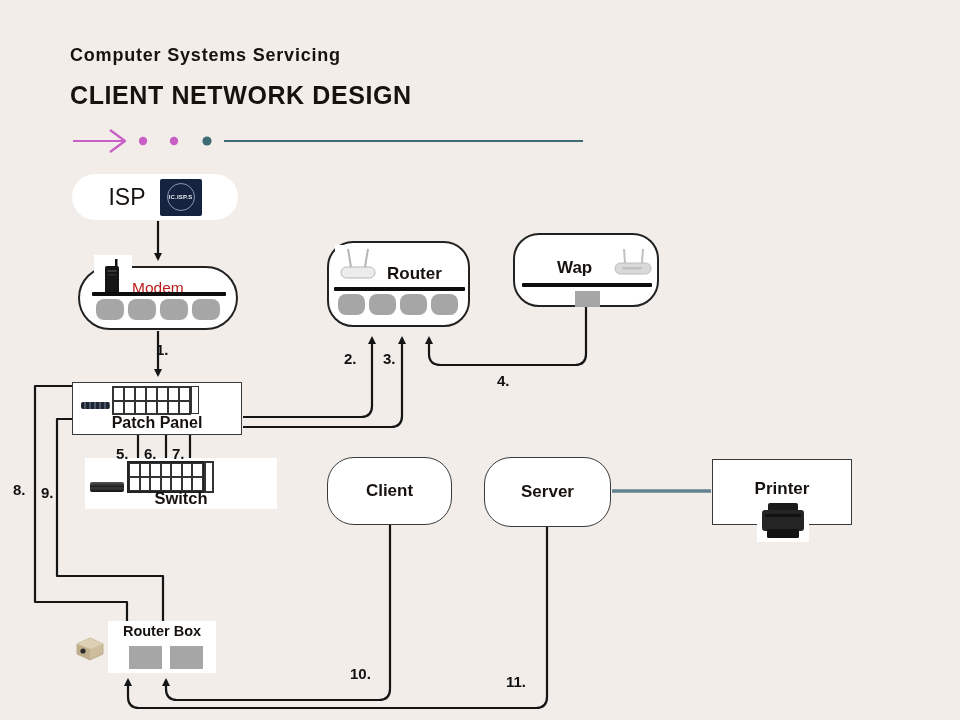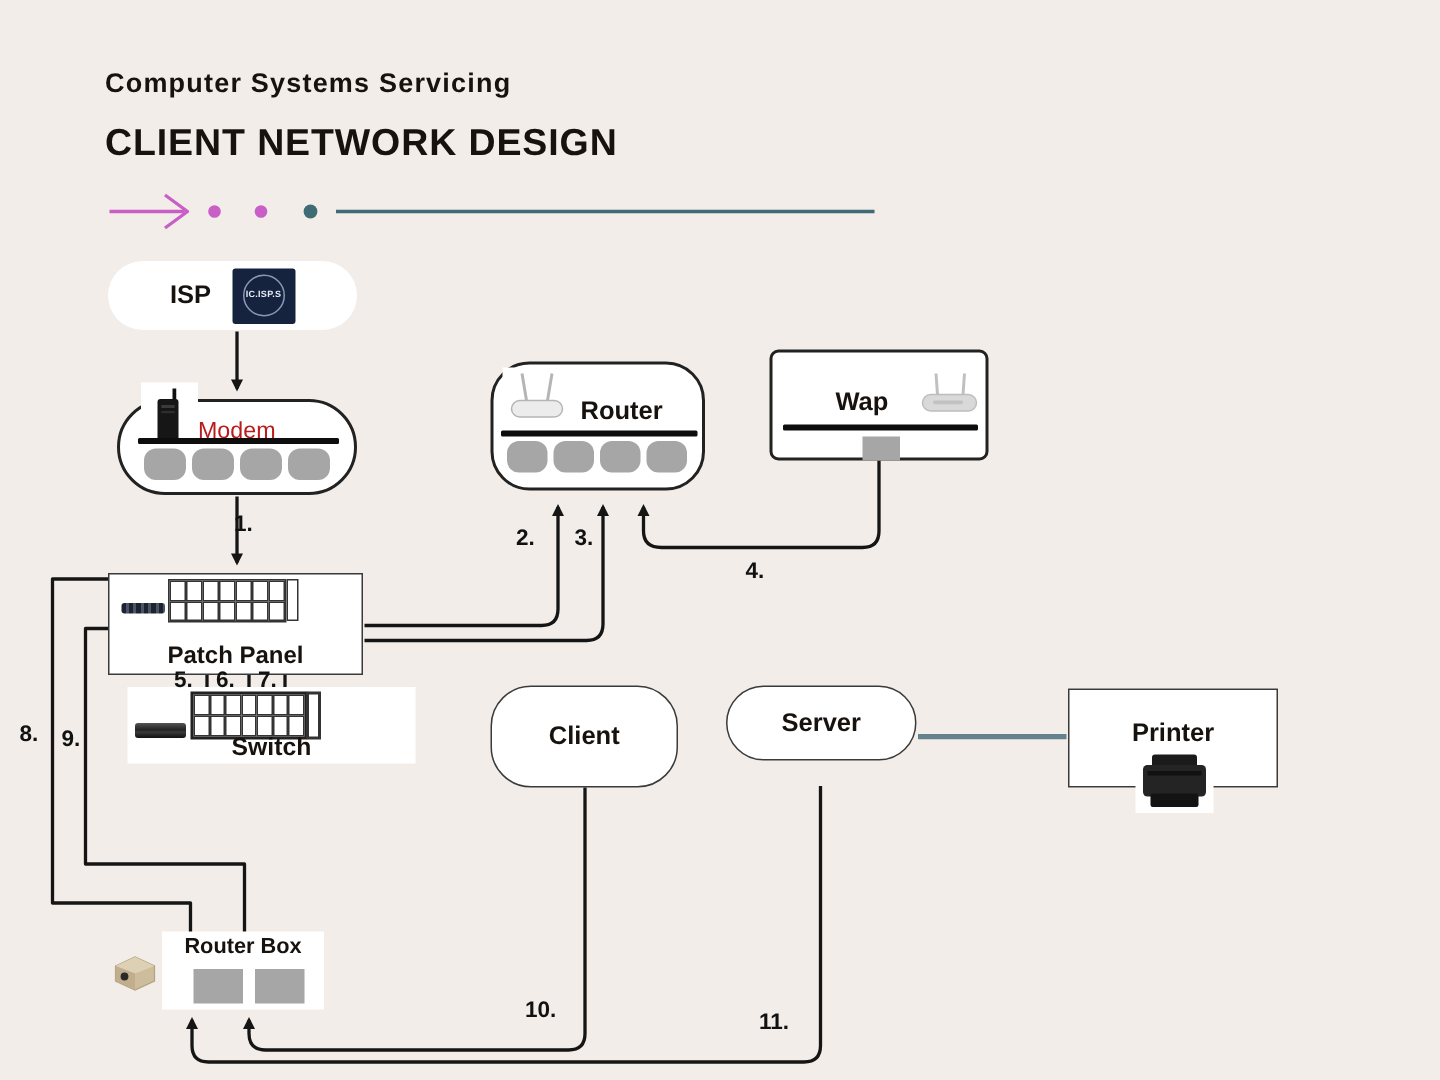--- a/index.html
+++ b/index.html
@@ -23,64 +23,64 @@
   .thin-border{border:1.5px solid #3a3a3a;}
   .stadium{border-radius:999px;}
   .rounded{border-radius:27px;}
   .center-label{display:flex;align-items:center;justify-content:center;font-weight:bold;font-size:17px;}
   .hr-bar{position:absolute;background:#0d0d0d;height:4px;border-radius:1px;}
   .port{background:var(--port-gray,#a6a6a6);}
   .pill-row{position:absolute;display:flex;gap:4px;}
   .pill{height:21px;border-radius:8px;}
   
   .isp{left:72px;top:174px;width:166px;height:46px;display:flex;align-items:center;justify-content:center;gap:14px;}
-  .isp-label{font-weight:bold;font-size:17px;}
+  .isp-label{font-weight:normal;font-size:23px;}
   .isp-logo{position:relative;width:42px;height:37px;background:var(--isp-logo-bg,#16233e);border-radius:2px;display:flex;align-items:center;justify-content:center;}
   .isp-logo .ring{position:absolute;width:26px;height:26px;border:1px solid #8a97ba;border-radius:50%;}
   .isp-logo .logo-text{font-size:6px;color:#e8ecf6;letter-spacing:.2px;font-weight:bold;}
   
   .modem{left:78px;top:266px;width:160px;height:64px;border-radius:33px;}
   .modem .dev-patch{position:absolute;left:14px;top:-13px;width:38px;height:44px;background:#fff;display:flex;align-items:flex-end;justify-content:center;}
   .modem .node-label{position:absolute;left:52px;top:11px;font-size:15.5px;color:#b91c1c;}
   .modem .hr-bar{left:12px;right:10px;top:24px;}
   .modem .pill-row{left:16px;top:31px;}
   .modem .pill{width:28px;}
   
   .router{left:327px;top:241px;width:143px;height:86px;border-radius:26px;}
   .router .dev-patch{position:absolute;left:6px;top:2px;width:44px;height:40px;background:#fff;}
   .router .node-label{position:absolute;left:58px;top:21px;font-size:17px;font-weight:bold;}
   .router .hr-bar{left:5px;right:3px;top:44px;}
   .router .pill-row{left:9px;top:51px;}
   .router .pill{width:27px;}
   
-  .wap{left:513px;top:233px;width:146px;height:74px;border-radius:6px;}
+  .wap{left:513px;top:233px;width:146px;height:74px;border-radius:26px;}
   .wap .node-label{position:absolute;left:42px;top:23px;font-size:17px;font-weight:bold;}
   .wap .dev-patch{position:absolute;left:95px;top:12px;width:45px;height:32px;}
   .wap .hr-bar{left:7px;right:5px;top:48px;}
   .wap .wport{position:absolute;left:60px;top:56px;width:25px;height:16px;}
   
-  .patch{left:72px;top:382px;width:170px;height:68px;border:1.5px solid #3a3a3a;}
+  .patch{left:72px;top:382px;width:170px;height:53px;border:1.5px solid #3a3a3a;}
   .pp-grid{position:absolute;display:grid;grid-template-columns:repeat(7,1fr);grid-template-rows:1fr 1fr;background:#fff;}
   .pp-grid span{border:0.9px solid #333;}
   .pp-narrow{position:absolute;border:1.2px solid #333;background:#fff;}
   .patch .pp-grid{left:39px;top:3px;width:77px;height:27px;border:1px solid #333;}
   .patch .pp-narrow{left:118px;top:3px;width:6px;height:26px;}
   .patch .dev-strip{position:absolute;left:8px;top:19px;width:29px;height:7px;border-radius:2px;
     background:repeating-linear-gradient(90deg,#1d2430 0 3px,#4a5568 3px 5px);}
   .patch .node-label{position:absolute;bottom:2px;width:100%;text-align:center;font-weight:bold;font-size:16px;}
   
   .switch{left:85px;top:458px;width:192px;height:51px;}
   .switch .pp-grid{left:42px;top:3px;width:74px;height:28px;border:2px solid #222;}
   .switch .pp-narrow{left:119px;top:3px;width:6px;height:28px;border-width:2px;}
   .switch .dev-strip{position:absolute;left:5px;top:24px;width:34px;height:10px;border-radius:2px;
     background:linear-gradient(180deg,#555 0%,#222 45%,#3a3a3a 60%,#111 100%);}
   .switch .node-label{position:absolute;bottom:1px;width:100%;text-align:center;font-weight:bold;font-size:16.5px;}
   
   .client{left:327px;top:457px;width:125px;height:68px;}
-  .server{left:484px;top:457px;width:127px;height:50px;}
+  .server{left:484px;top:457px;width:127px;height:70px;}
   .printer{left:712px;top:459px;width:140px;height:66px;}
   .printer .node-label{position:absolute;top:19px;width:100%;text-align:center;font-weight:bold;font-size:17px;}
   .printer .dev-patch{position:absolute;left:44px;top:42px;width:52px;height:40px;background:#fff;}
   
   .modbox{left:108px;top:621px;width:108px;height:52px;}
   .modbox .node-label{position:absolute;top:2px;width:112%;left:-6%;text-align:center;font-weight:bold;font-size:14.5px;}
   .modbox .sq{position:absolute;top:25px;width:33px;height:23px;}
   .modbox .sq.s1{left:21px;}
   .modbox .sq.s2{left:62px;}
   .modbox .dev-patch{position:absolute;left:-34px;top:13px;width:32px;height:30px;}

